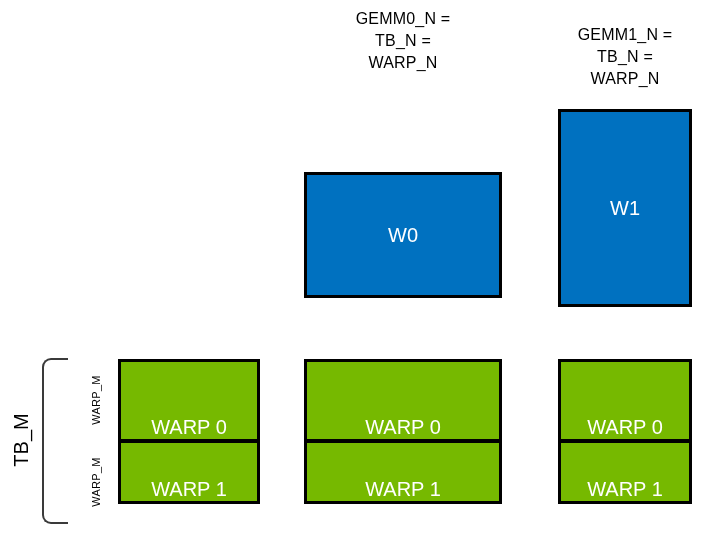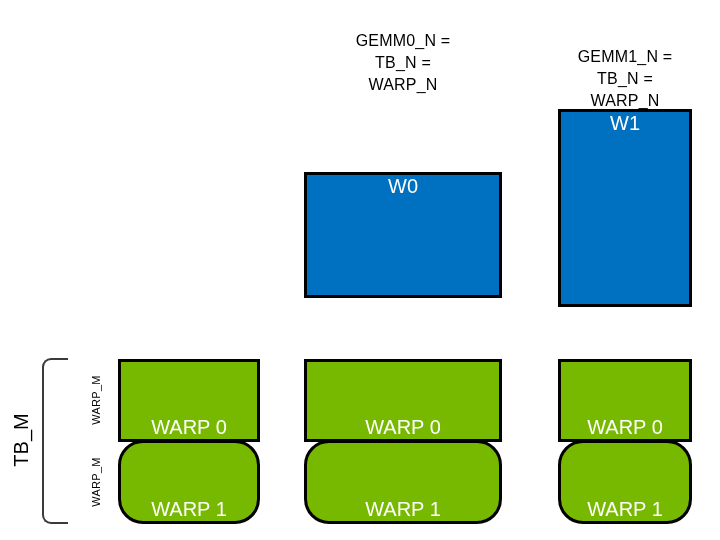--- a/index.html
+++ b/index.html
@@ -18,52 +18,51 @@
   .abs { position: absolute; }
 
   
   .col-header {
     text-align: center;
     font-size: 16px;
     line-height: 22px;
     color: var(--ink, #000);
     white-space: pre-line;
     letter-spacing: 0.2px;
-    margin-top: 22px;
   }
   .hdr0 { left: 300px; top: 8px;  width: 206px; }
   .hdr1 { left: 556px; top: 24px;  width: 138px; }
 
   
   .blue-box {
     box-sizing: border-box;
     background: var(--blue, #0071C0);
     border: 3px solid var(--border, #000);
     display: flex;
-    align-items: flex-start;
+    align-items: center;
     justify-content: center;
     color: #ffffff;
     font-size: 20px;
   }
   .w0 { left: 304px; top: 172px; width: 198px; height: 126px; }
   .w1 { left: 558px; top: 109px; width: 134px; height: 198px; }
 
   
   .green-cell {
     box-sizing: border-box;
     background: var(--green, #76B900);
     border: 3px solid var(--border, #000);
     display: flex;
     align-items: flex-end;
     justify-content: center;
     color: #ffffff;
     font-size: 20px;
   }
   .row0 { top: 359px; height: 83px; }
-  .row1 { top: 440px; height: 84px; border-radius: 25px; }
+  .row1 { top: 440px; height: 64px; }
   .stack0 { left: 118px; width: 142px; }
   .stack1 { left: 304px; width: 198px; }
   .stack2 { left: 558px; width: 134px; }
 
   
   .bracket {
     left: 42px; top: 358px;
     width: 24px; height: 162px;
     border-left: 2px solid #3a3a3a;
     border-top: 2px solid #3a3a3a;

